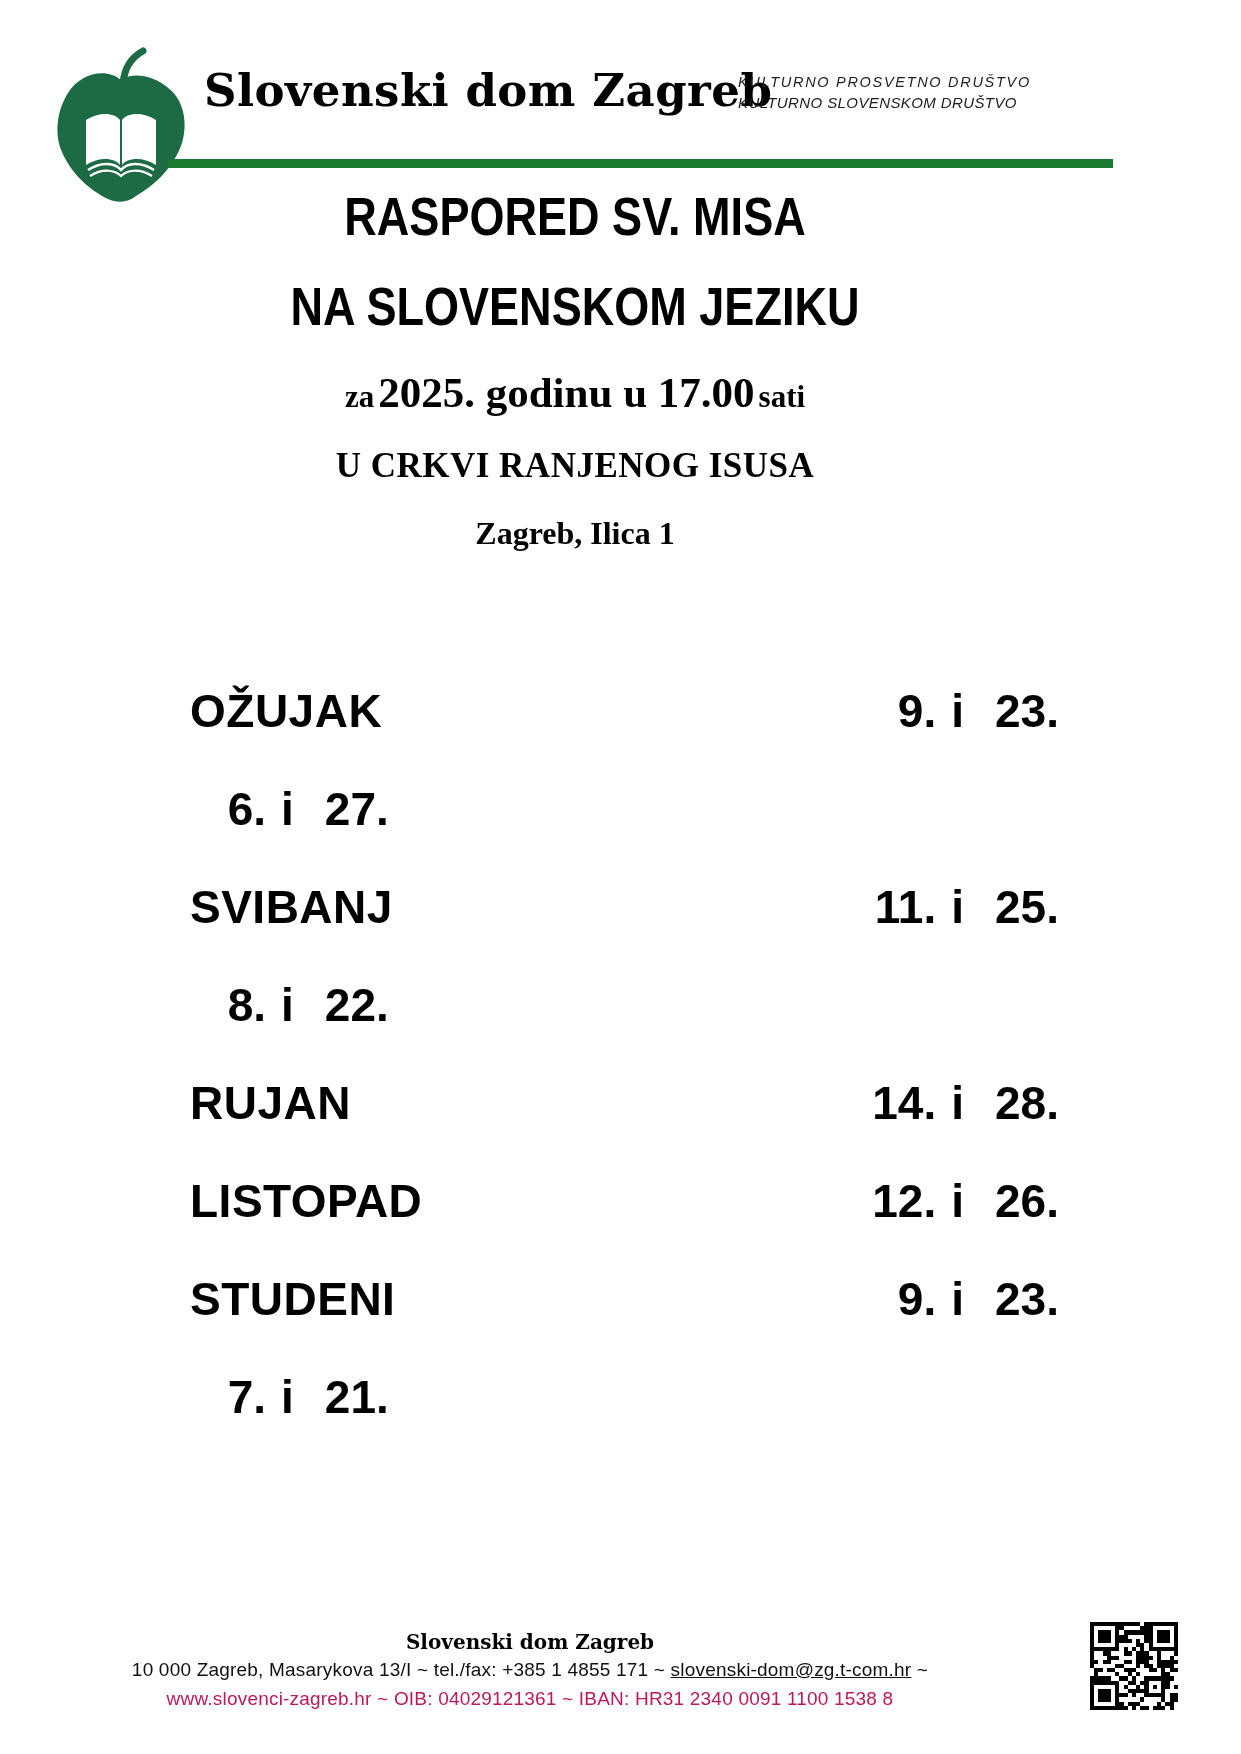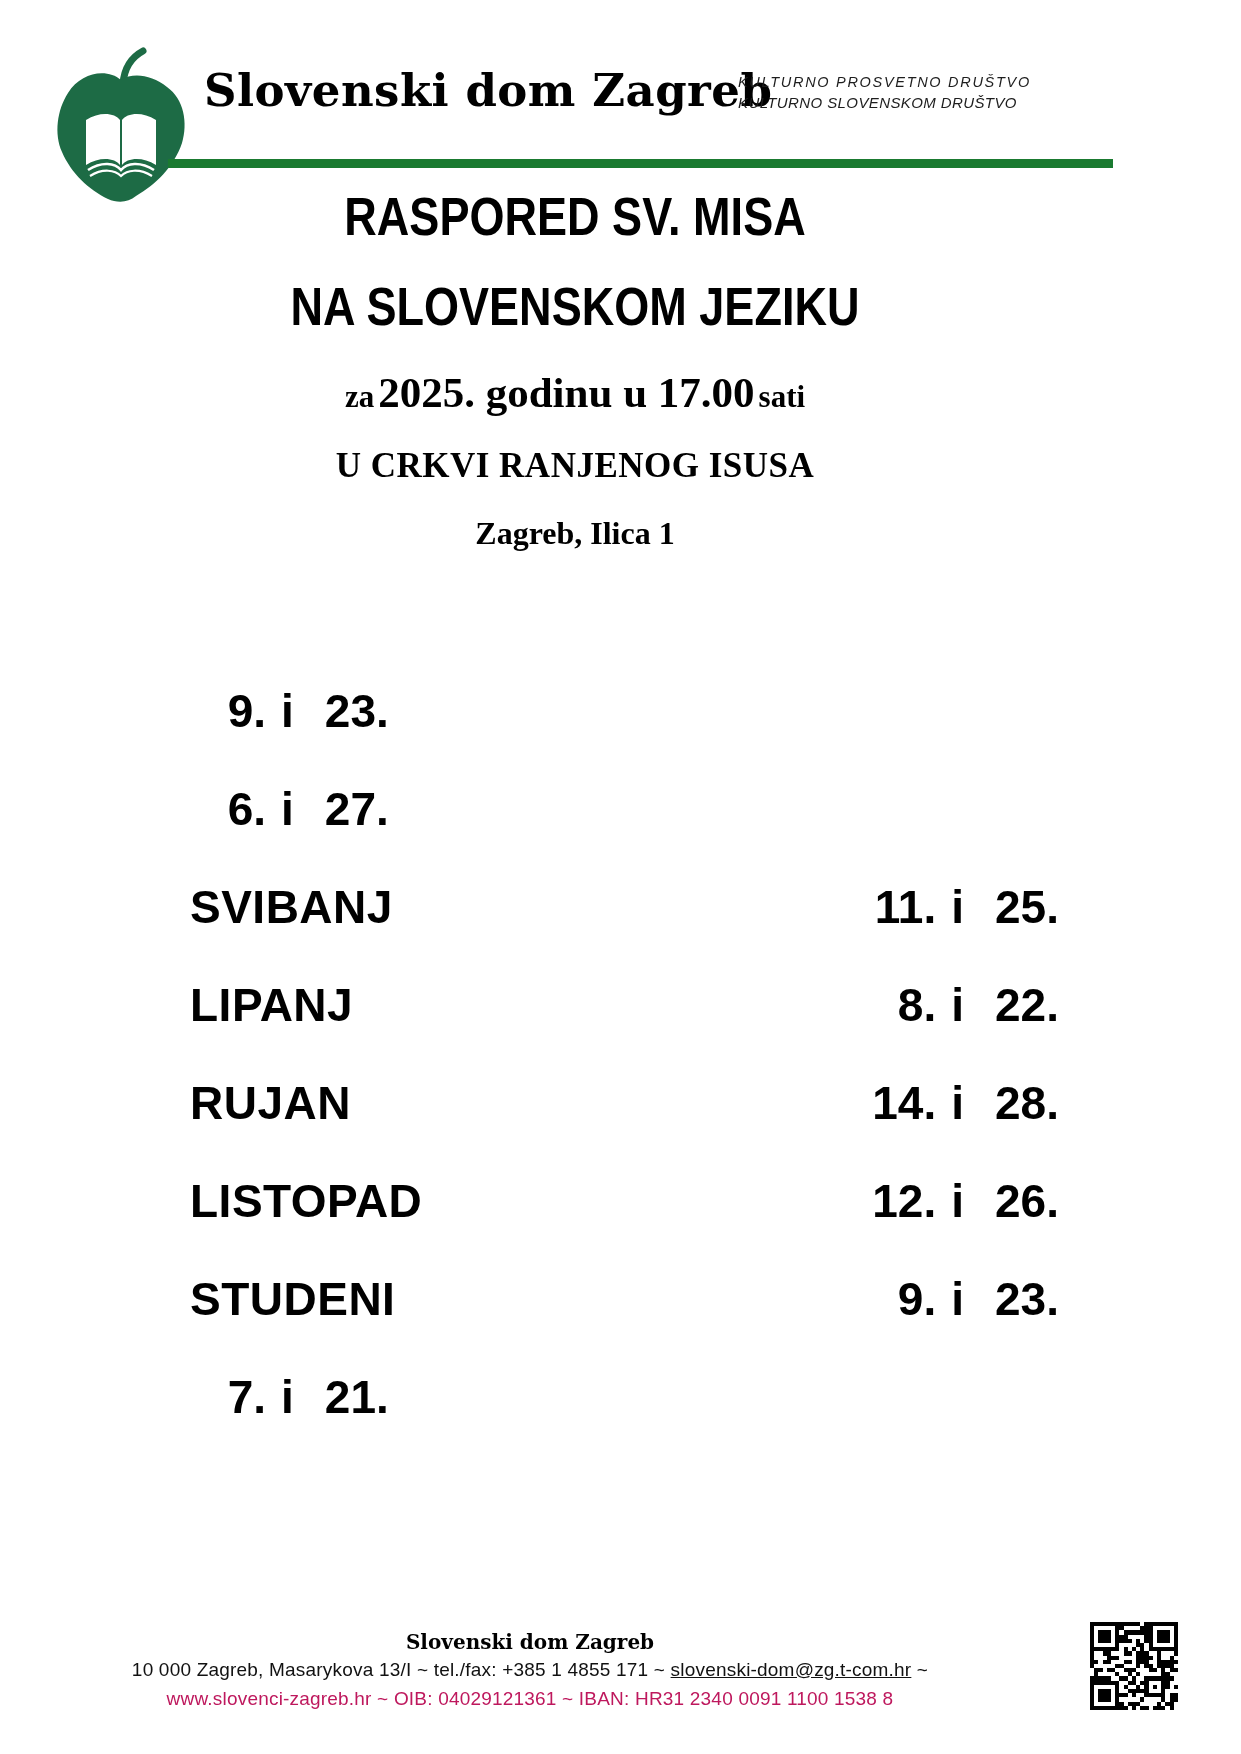--- a/index.html
+++ b/index.html
@@ -93,20 +93,21 @@
   <span class="small">za</span>
   <span class="big">2025. godinu u 17.00</span>
   <span class="small">sati</span>
 </div>
 
 <div class="abs center-block loc1">U CRKVI RANJENOG ISUSA</div>
 <div class="abs center-block loc2">Zagreb, Ilica 1</div>
 
 <div class="abs schedule">
   <div class="srow">
+    <span class="month">OŽUJAK</span>
     <span class="dates">
         <span class="d1">9.</span>
         <span class="dconj">i</span>
         <span class="d2">23.</span>
       </span>
   </div>
   <div class="srow">
     <span class="dates">
         <span class="d1">6.</span>
         <span class="dconj">i</span>
@@ -115,21 +116,20 @@
   </div>
   <div class="srow">
     <span class="month">SVIBANJ</span>
     <span class="dates">
         <span class="d1">11.</span>
         <span class="dconj">i</span>
         <span class="d2">25.</span>
       </span>
   </div>
   <div class="srow">
-    <span class="month">LIPANJ</span>
     <span class="dates">
         <span class="d1">8.</span>
         <span class="dconj">i</span>
         <span class="d2">22.</span>
       </span>
   </div>
   <div class="srow">
     <span class="month">RUJAN</span>
     <span class="dates">
         <span class="d1">14.</span>

